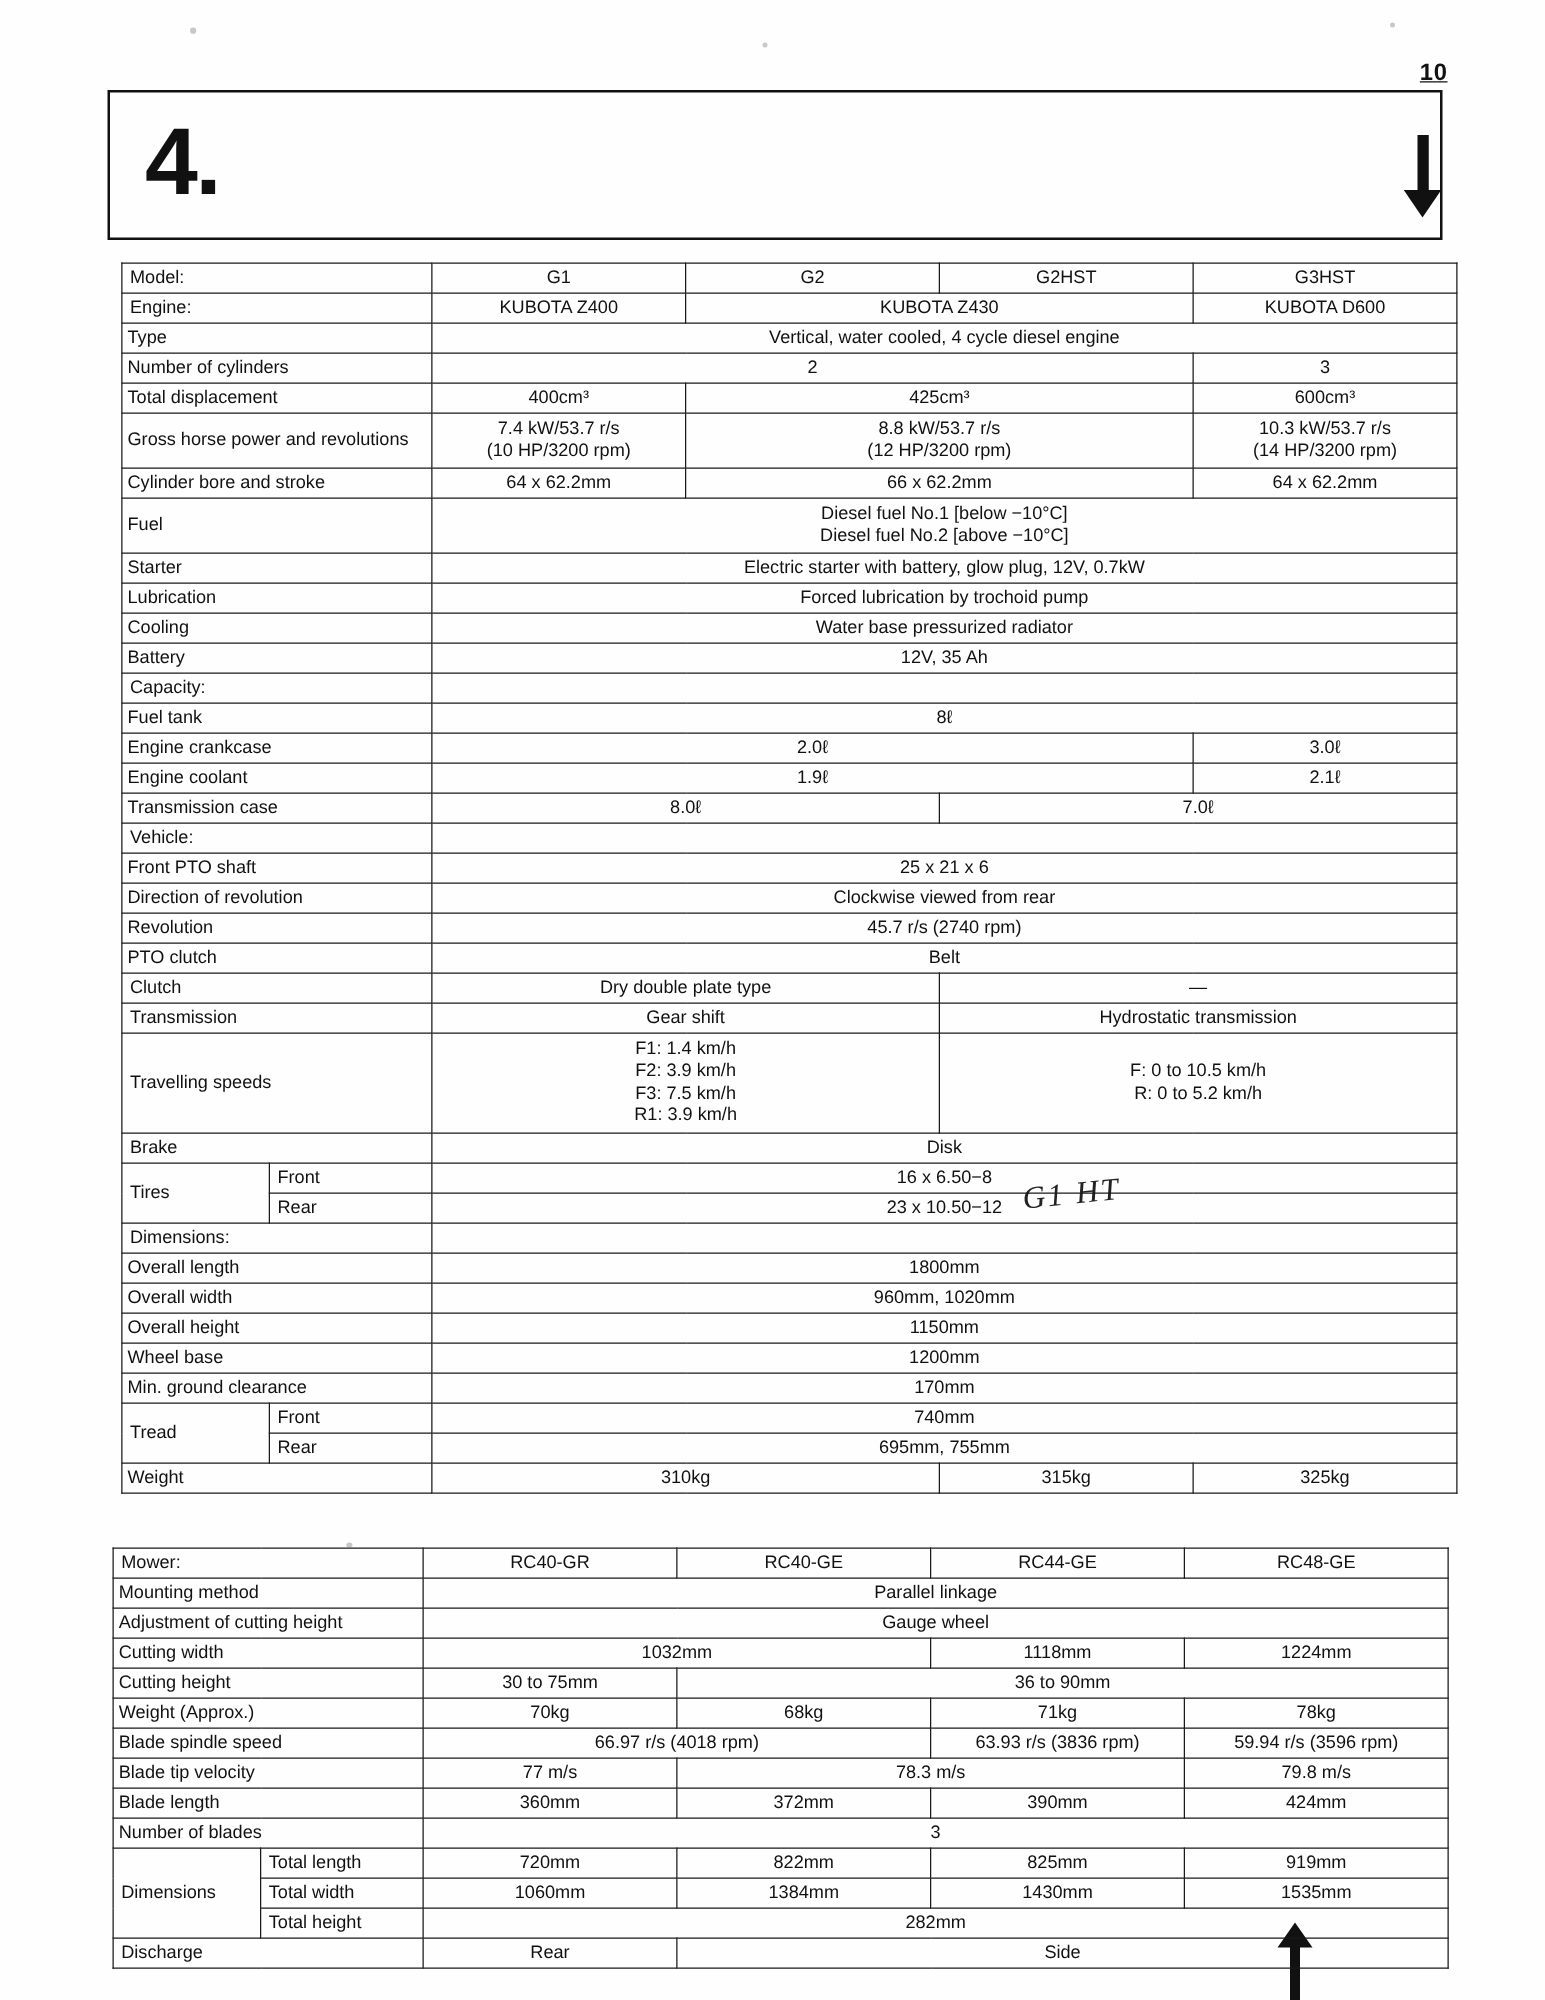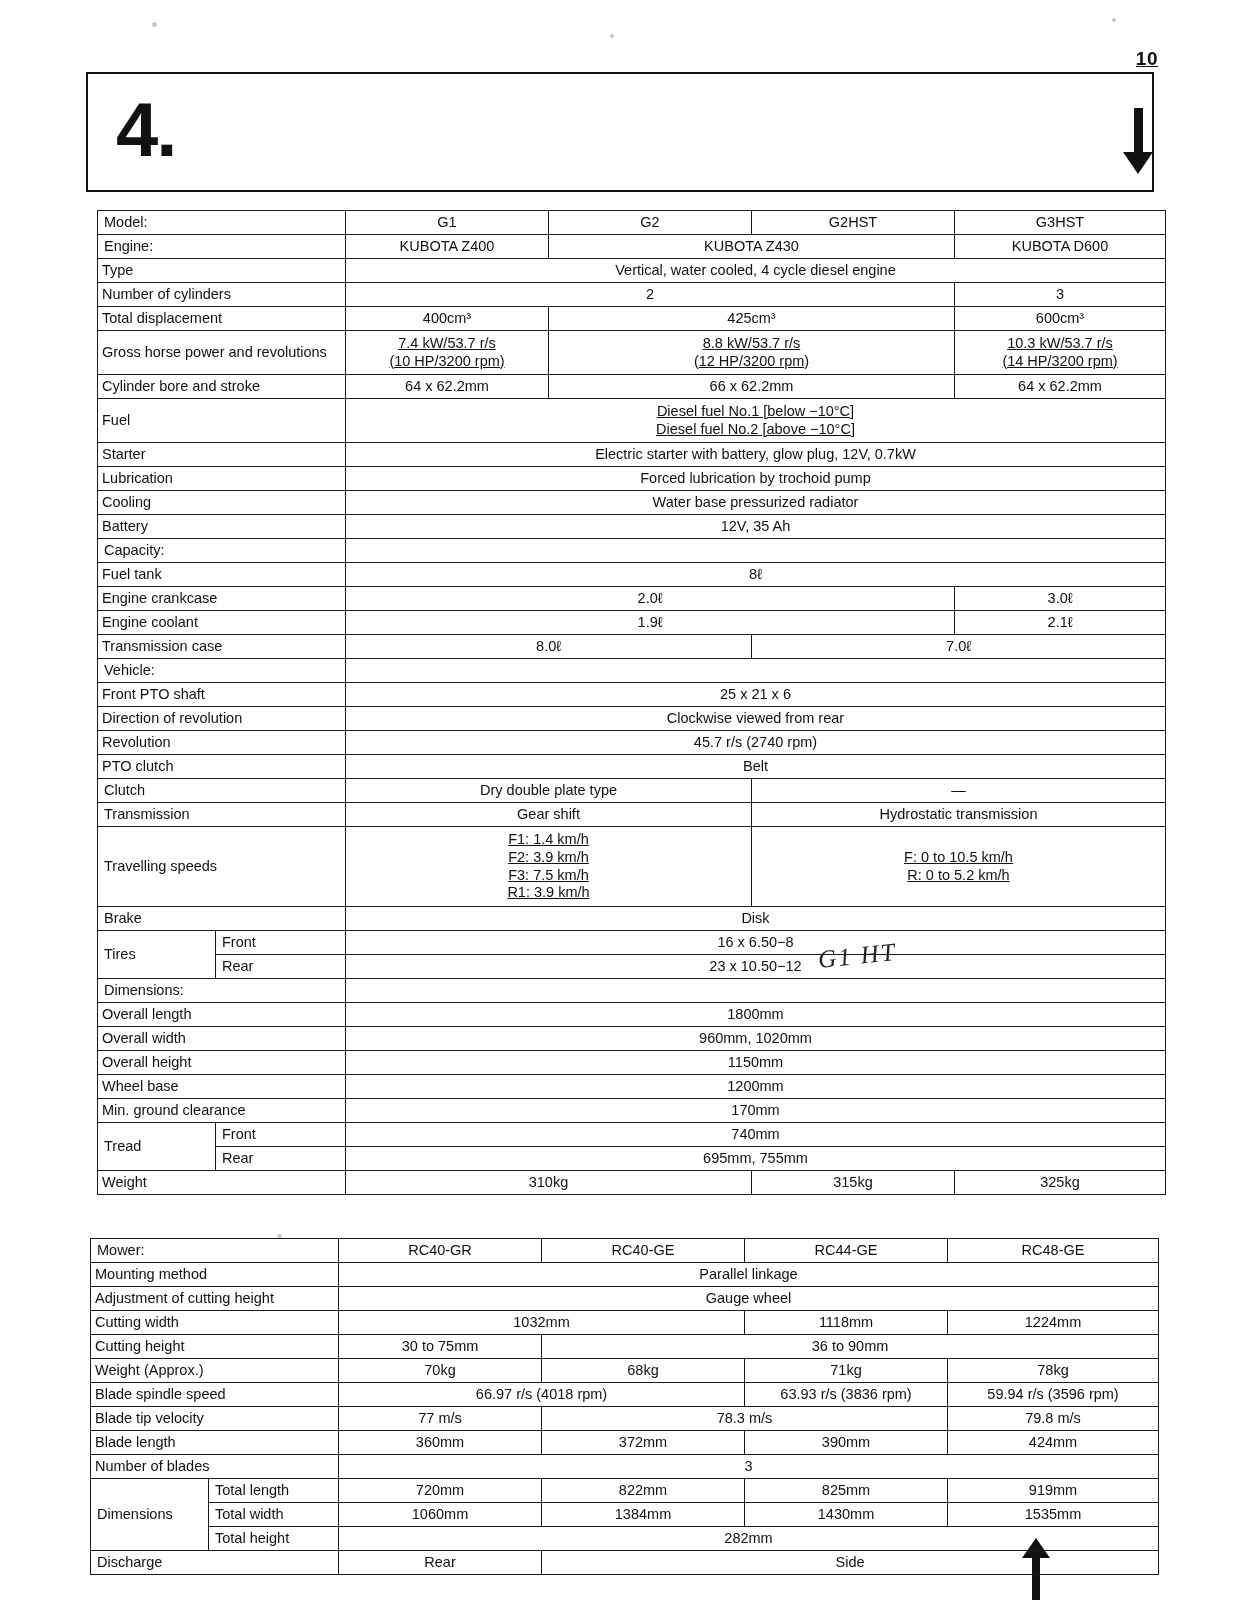--- a/index.html
+++ b/index.html
@@ -112,21 +112,21 @@
     padding: 2px 6px;
     vertical-align: middle;
     line-height: 1.22;
     height: 24px;
     box-sizing: border-box;
   }
   td.lbl { text-align: left; }
   td.lbl.i1 { padding-left: 4px; }
   td.ctr { text-align: center; }
   td.hdr { font-size: 15px; }
-  .multiline { line-height: 1.25; text-decoration: underline; }
+  .multiline { line-height: 1.25; }
 
   #table1 { left: 86px; top: 210px; width: 1068px; }
   #table2 { left: 86px; top: 1238px; width: 1068px; }
 
   
   .handwrite {
     position: absolute;
     left: 818px;
     top: 942px;
     font-family: "Liberation Serif", serif;

